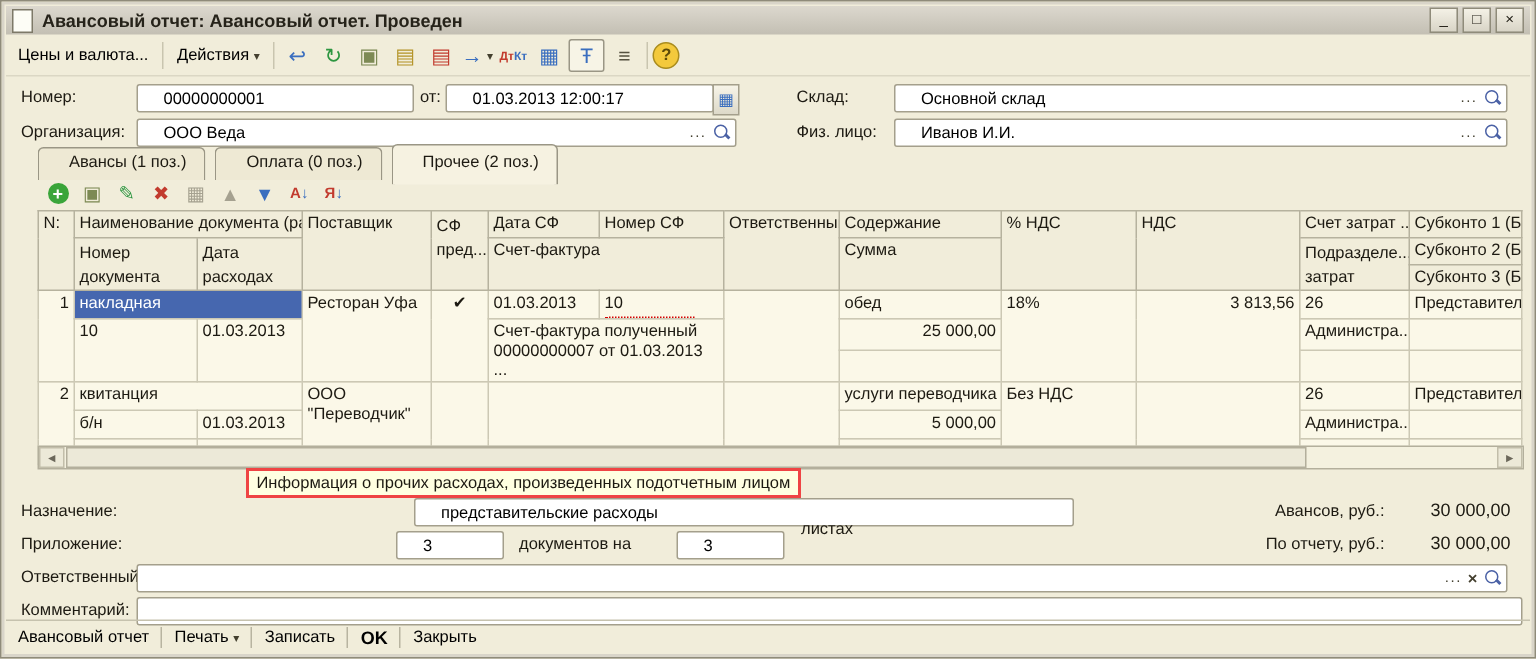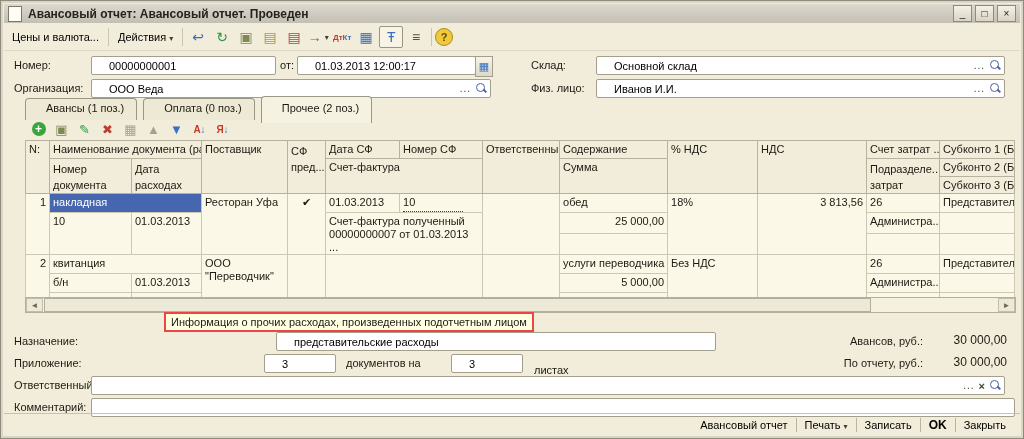--- a/index.html
+++ b/index.html
@@ -71,21 +71,21 @@
     font-size:8px;color:#6b675a;background:#ece9d8;border:1px solid #c2beaa;}
   .sthumb{width:825px;background:#ece9d8;border:1px solid #b3af9c;margin-left:1px;}
   .strack{flex:1;}
   
   .tooltip{position:absolute;left:163px;top:311px;background:#ffffe1;border:2px solid #ef4444;
     padding:2px 5px;white-space:nowrap;z-index:5;}
   
   .sumval{position:absolute;font-size:12px;font-weight:normal;text-align:right;}
   
   .bottombar{position:absolute;left:3px;right:3px;bottom:3px;height:21px;border-top:1px solid #c6c2ae;
-    display:flex;align-items:center;justify-content:flex-end;padding-right:6px;}
+    display:flex;align-items:center;justify-content:flex-start;padding-right:6px;}
   .bbtn{border:none;background:transparent;font:inherit;padding:2px 8px;white-space:nowrap;}
   .bbtn.bold{font-weight:bold;font-size:12px;}
   .bsep{width:1px;height:14px;background:#b8b4a0;}
   .dd{font-size:8px;margin-left:3px;color:#44402f;}
 </style>
 </head>
 <body>
 
 <div class="window">
 
@@ -301,21 +301,21 @@
   <span class="sumval" style="right:16px;top:332px;width:80px;">30 000,00</span>
 
   <span class="lbl" style="left:13px;top:356px;">Приложение:</span>
   <div class="fieldbox" style="left:263px;top:353px;width:70px;">
     <input class="fin" readonly="" value="3" style="">
   </div>
   <span class="lbl" style="left:345px;top:356px;">документов на</span>
   <div class="fieldbox" style="left:450px;top:353px;width:70px;">
     <input class="fin" readonly="" value="3" style="">
   </div>
-  <span class="lbl" style="left:533px;top:363px;">листах</span>
+  <span class="lbl" style="left:533px;top:346px;">листах</span>
   <span class="lbl" style="right:100px;top:356px;">По отчету, руб.:</span>
   <span class="sumval" style="right:16px;top:354px;width:80px;">30 000,00</span>
 
   <span class="lbl" style="left:13px;top:378px;">Ответственный:</span>
   <div class="fieldbox" style="left:90px;top:375px;width:912px;">
     <input class="fin" readonly="" value="" style="">
     <span class="btn-ell">...</span>
     <span class="btn-x">×</span>
     <span class="mag"></span>
   </div>

